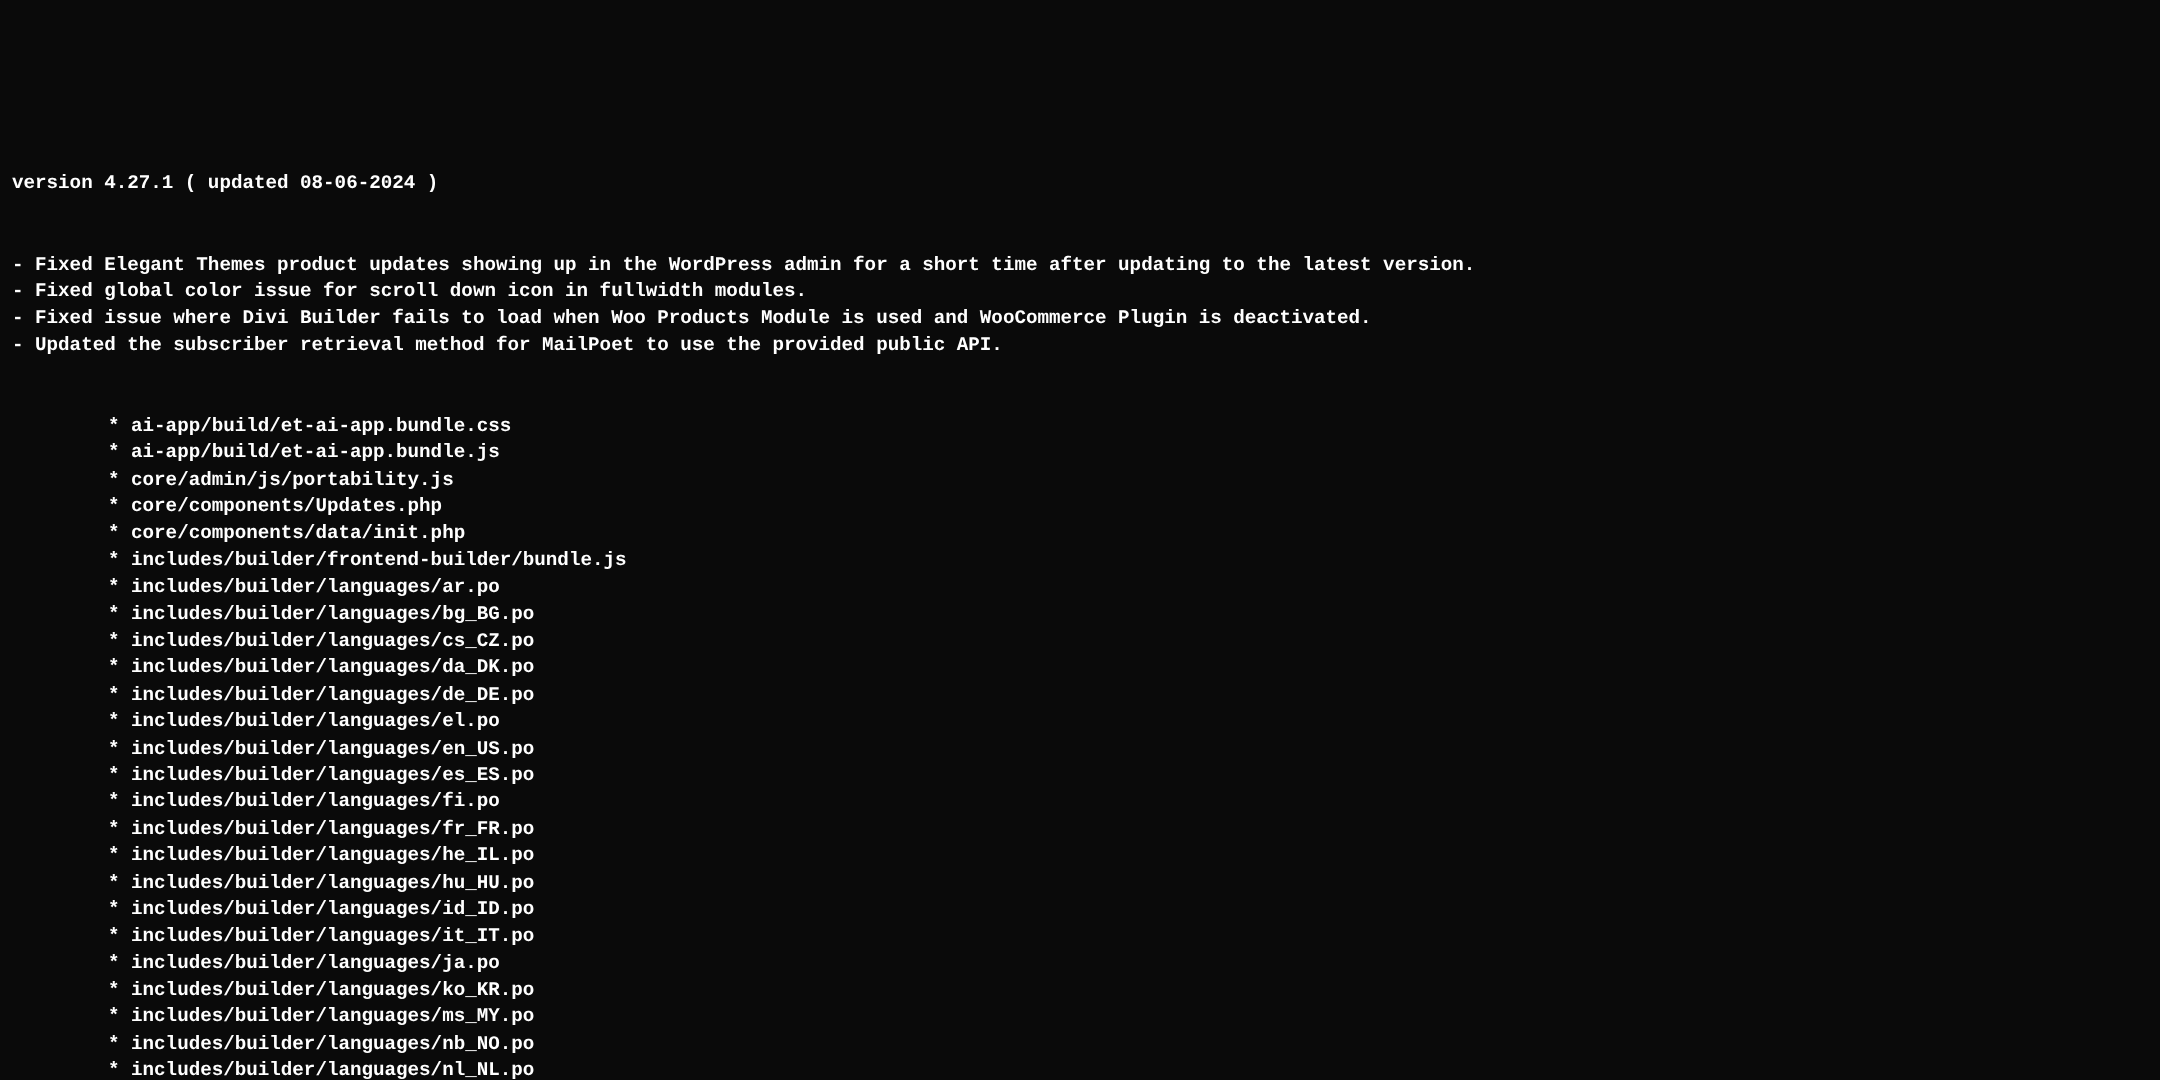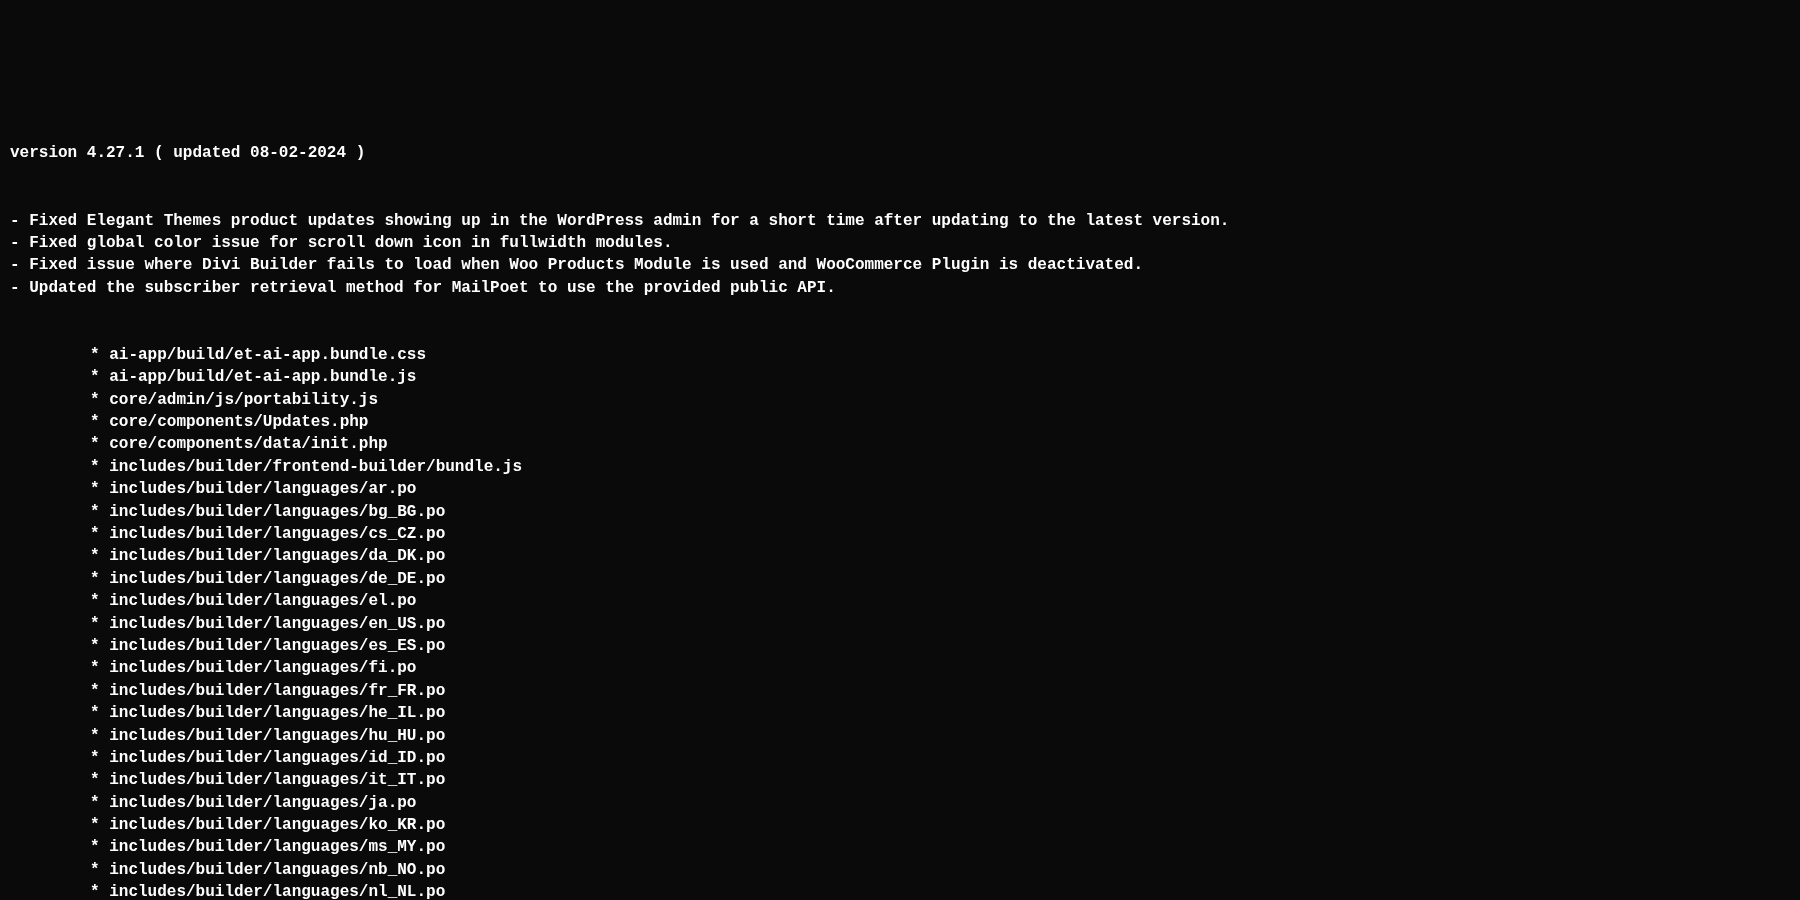--- a/index.html
+++ b/index.html
@@ -34,19 +34,19 @@
     .file-line::before {
       content: "* ";
     }
   </style>
 </head>
 <body>
 
 
 
 <div class="changelog-container">
-  <span class="version-line">version 4.27.1 ( updated 08-02-2024 )</span>
+  <span class="version-line">version 4.27.1 ( updated 08-06-2024 )</span>
   <div id="fixes-list"><span class="fix-line">- Fixed Elegant Themes product updates showing up in the WordPress admin for a short time after updating to the latest version.</span><span class="fix-line">- Fixed global color issue for scroll down icon in fullwidth modules.</span><span class="fix-line">- Fixed issue where Divi Builder fails to load when Woo Products Module is used and WooCommerce Plugin is deactivated.</span><span class="fix-line">- Updated the subscriber retrieval method for MailPoet to use the provided public API.</span></div>
   <div id="files-list"><span class="file-line">ai-app/build/et-ai-app.bundle.css</span><span class="file-line">ai-app/build/et-ai-app.bundle.js</span><span class="file-line">core/admin/js/portability.js</span><span class="file-line">core/components/Updates.php</span><span class="file-line">core/components/data/init.php</span><span class="file-line">includes/builder/frontend-builder/bundle.js</span><span class="file-line">includes/builder/languages/ar.po</span><span class="file-line">includes/builder/languages/bg_BG.po</span><span class="file-line">includes/builder/languages/cs_CZ.po</span><span class="file-line">includes/builder/languages/da_DK.po</span><span class="file-line">includes/builder/languages/de_DE.po</span><span class="file-line">includes/builder/languages/el.po</span><span class="file-line">includes/builder/languages/en_US.po</span><span class="file-line">includes/builder/languages/es_ES.po</span><span class="file-line">includes/builder/languages/fi.po</span><span class="file-line">includes/builder/languages/fr_FR.po</span><span class="file-line">includes/builder/languages/he_IL.po</span><span class="file-line">includes/builder/languages/hu_HU.po</span><span class="file-line">includes/builder/languages/id_ID.po</span><span class="file-line">includes/builder/languages/it_IT.po</span><span class="file-line">includes/builder/languages/ja.po</span><span class="file-line">includes/builder/languages/ko_KR.po</span><span class="file-line">includes/builder/languages/ms_MY.po</span><span class="file-line">includes/builder/languages/nb_NO.po</span><span class="file-line">includes/builder/languages/nl_NL.po</span></div>
 </div>
 
 
 
 
 </body></html>

